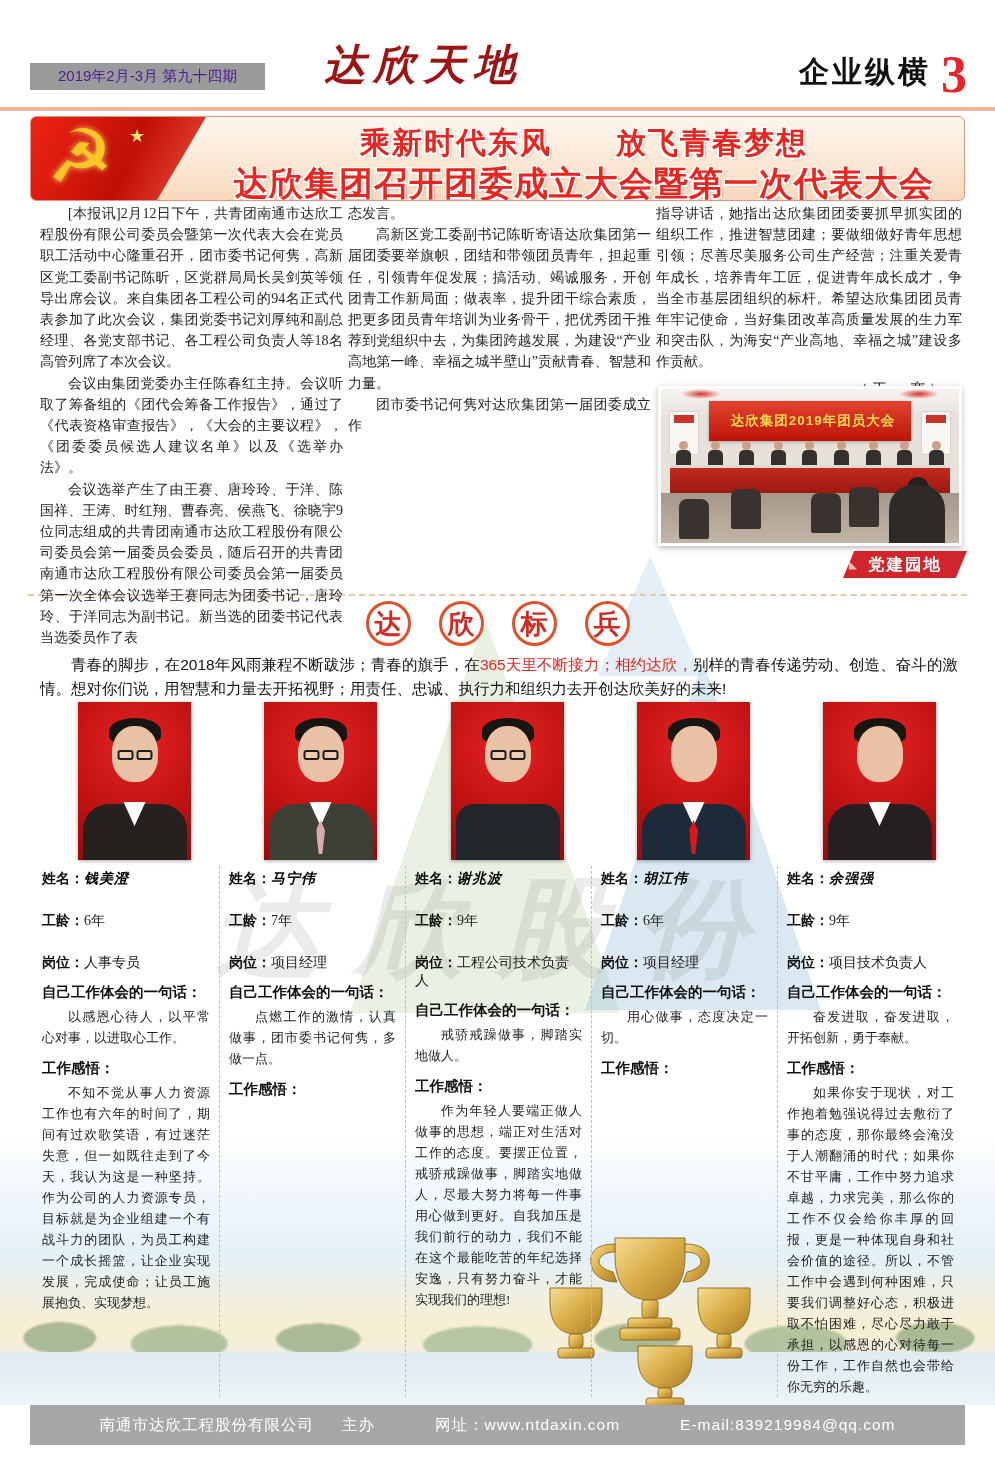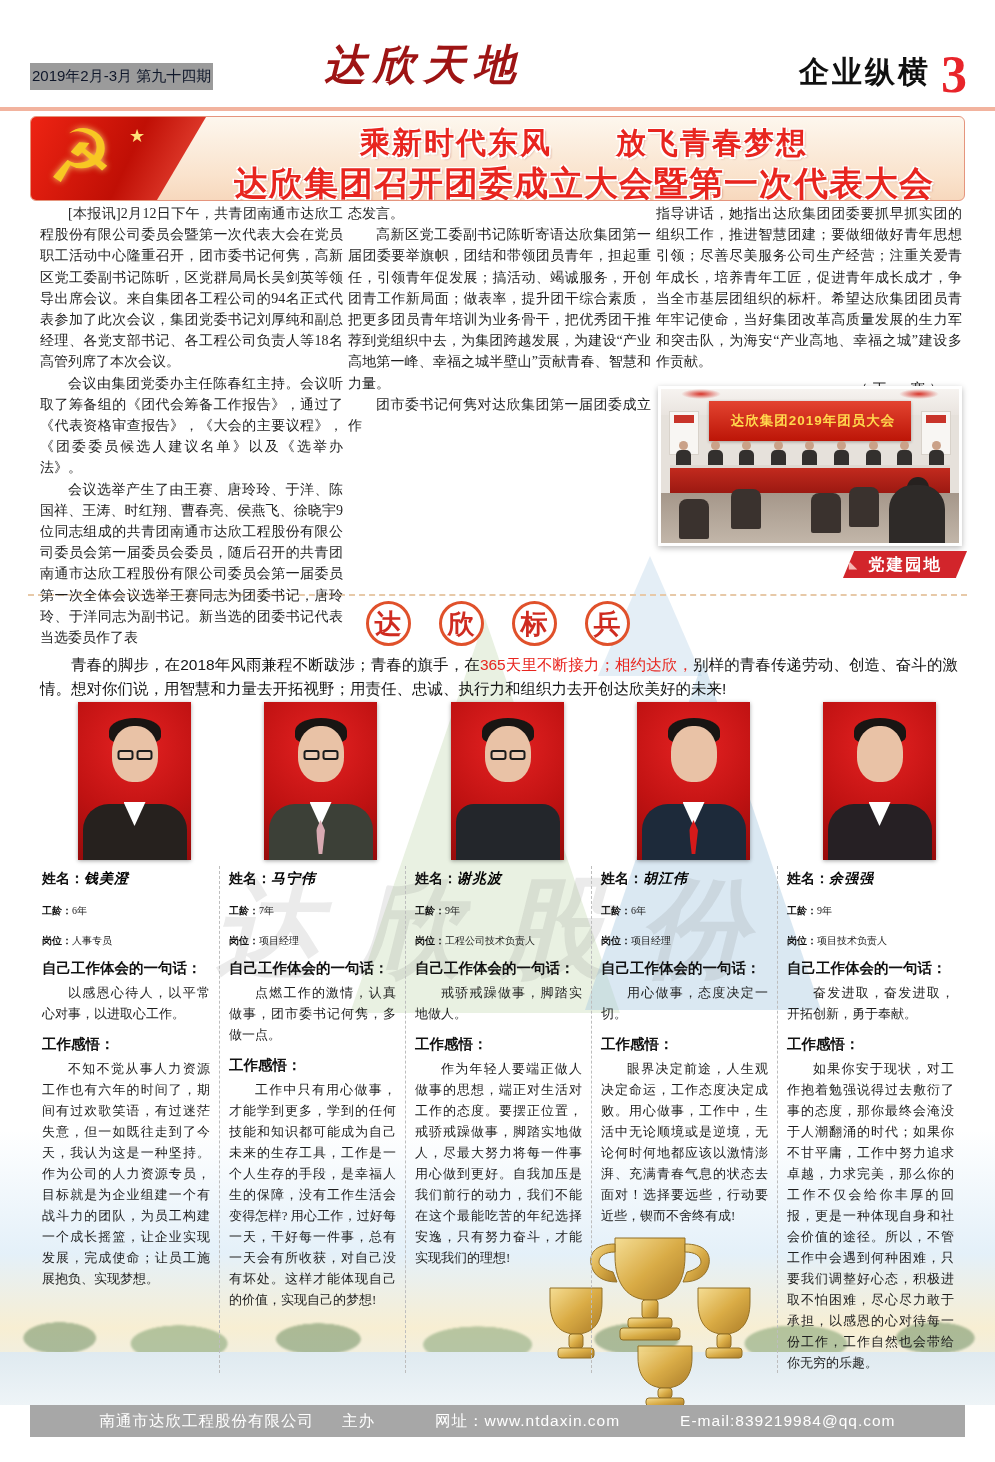--- a/index.html
+++ b/index.html
@@ -25,22 +25,22 @@
       radial-gradient(80px 30px at 18% 70%,#7fa070 60%,transparent 61%),
       radial-gradient(70px 26px at 32% 62%,#6f8f63 60%,transparent 61%),
       radial-gradient(90px 30px at 48% 72%,#85a476 60%,transparent 61%),
       radial-gradient(70px 26px at 64% 62%,#6f8f63 60%,transparent 61%),
       radial-gradient(85px 30px at 80% 70%,#7fa070 60%,transparent 61%),
       radial-gradient(65px 26px at 94% 60%,#6f8f63 60%,transparent 61%);}
   .water{position:absolute;left:0;top:222px;width:995px;height:53px;background:linear-gradient(#dfeaf0,#eef4f7);}
   .trophies{position:absolute;left:520px;top:88px;opacity:.95;}
 
   
-  .issue-box{position:absolute;left:30px;top:63px;background:#9b9b9b;color:#0f172a;
-             font-size:15px;padding:4px 2px;z-index:2;font-family:"Liberation Sans",sans-serif;}
+  .issue-box{position:absolute;left:30px;top:63px;background:#9b9b9b;color:#4c1d95;
+             font-size:15px;padding:4px 28px;z-index:2;font-family:"Liberation Sans",sans-serif;}
   .paper-title{position:absolute;left:0;top:44px;width:847px;text-align:center;font-size:42px;line-height:1;
                color:#9e1414;font-weight:bold;font-style:italic;letter-spacing:8px;z-index:2;}
   .section-block{position:absolute;right:28px;top:52px;display:flex;align-items:flex-start;gap:10px;z-index:2;}
   .section-name{font-size:30px;font-weight:bold;color:#101010;letter-spacing:3px;line-height:1.3;}
   .pagenum{font-size:52px;color:#e8242a;font-weight:bold;line-height:.9;}
   .rule{position:absolute;left:0;top:107px;width:995px;height:4px;background:#f2b39e;z-index:1;}
 
   
   .banner{position:absolute;left:30px;top:116px;width:935px;height:85px;border:1px solid #e5957d;border-radius:6px;
           background:linear-gradient(180deg,#fdf7ee 0%,#fae3cd 70%,#f7d8bd 100%);overflow:hidden;z-index:2;}
@@ -125,27 +125,27 @@
   .po4 .suit{background:#1d2a3a;} .po4 .tie{background:#d61a1a;}
   .po5 .suit{background:#262024;}
 
   
   .profiles{position:absolute;top:866px;left:33px;width:930px;display:flex;align-items:stretch;z-index:2;}
   .pcol{width:186px;padding:0 9px;}
   .pcol + .pcol{border-left:1px dashed #bdbdbd;}
   .name-row{font-size:14px;margin-top:4px;}
   .name-row b{font-family:"Liberation Sans",sans-serif;font-weight:bold;color:#111;}
   .pname{font-size:14px;font-weight:bold;font-style:italic;letter-spacing:1px;color:#000;}
-  .fld{font-size:10px;margin-top:16px;color:#222;}
+  .fld{font-size:14px;margin-top:24px;color:#222;}
   .fld b{font-family:"Liberation Sans",sans-serif;color:#111;}
   .plabel{font-family:"Liberation Sans",sans-serif;font-weight:bold;font-size:14.5px;margin-top:11px;color:#111;}
   .ptext{font-size:13px;line-height:21px;text-align:justify;text-indent:2em;margin-top:4px;color:#1d1d1d;}
 
   
-  .footer{position:absolute;left:30px;top:1405px;width:935px;height:32px;background:#a7a7a7;color:#fff;
+  .footer{position:absolute;left:30px;top:1405px;width:935px;height:40px;background:#a7a7a7;color:#fff;
           display:flex;align-items:center;justify-content:center;gap:0;z-index:3;
           font-size:15.5px;font-family:"Liberation Sans",sans-serif;letter-spacing:1px;}
   .footer span{white-space:nowrap;}
   .fs1{margin-right:28px;} .fs2{margin-right:60px;} .fs3{margin-right:60px;}
 </style>
 </head>
 <body>
 
 <div class="page">
 
@@ -313,41 +313,39 @@
       <div class="ptext">不知不觉从事人力资源工作也有六年的时间了，期间有过欢歌笑语，有过迷茫失意，但一如既往走到了今天，我认为这是一种坚持。作为公司的人力资源专员，目标就是为企业组建一个有战斗力的团队，为员工构建一个成长摇篮，让企业实现发展，完成使命；让员工施展抱负、实现梦想。</div>
     </div>
 
     <div class="pcol">
       <div class="name-row"><b>姓名：</b><span class="pname">马宁伟</span></div>
       <div class="fld"><b>工龄：</b><span>7年</span></div>
       <div class="fld"><b>岗位：</b><span>项目经理</span></div>
       <div class="plabel">自己工作体会的一句话：</div>
       <div class="ptext">点燃工作的激情，认真做事，团市委书记何隽，多做一点。</div>
       <div class="plabel">工作感悟：</div>
-      <div class="ptext">工作中只有用心做事，才能学到更多，学到的任何技能和知识都可能成为自己未来的生存工具，工作是一个人生存的手段，是幸福人生的保障，没有工作生活会变得怎样? 用心工作，过好每一天，干好每一件事，总有一天会有所收获，对自己没有坏处。这样才能体现自己的价值，实现自己的梦想!</div>
     </div>
 
     <div class="pcol">
       <div class="name-row"><b>姓名：</b><span class="pname">谢兆波</span></div>
       <div class="fld"><b>工龄：</b><span>9年</span></div>
       <div class="fld"><b>岗位：</b><span>工程公司技术负责人</span></div>
       <div class="plabel">自己工作体会的一句话：</div>
       <div class="ptext">戒骄戒躁做事，脚踏实地做人。</div>
       <div class="plabel">工作感悟：</div>
       <div class="ptext">作为年轻人要端正做人做事的思想，端正对生活对工作的态度。要摆正位置，戒骄戒躁做事，脚踏实地做人，尽最大努力将每一件事用心做到更好。自我加压是我们前行的动力，我们不能在这个最能吃苦的年纪选择安逸，只有努力奋斗，才能实现我们的理想!</div>
     </div>
 
     <div class="pcol">
       <div class="name-row"><b>姓名：</b><span class="pname">胡江伟</span></div>
       <div class="fld"><b>工龄：</b><span>6年</span></div>
       <div class="fld"><b>岗位：</b><span>项目经理</span></div>
       <div class="plabel">自己工作体会的一句话：</div>
       <div class="ptext">用心做事，态度决定一切。</div>
       <div class="plabel">工作感悟：</div>
-      <div class="ptext">眼界决定前途，人生观决定命运，工作态度决定成败。用心做事，工作中，生活中无论顺境或是逆境，无论何时何地都应该以激情澎湃、充满青春气息的状态去面对！选择要远些，行动要近些，锲而不舍终有成!</div>
     </div>
 
     <div class="pcol">
       <div class="name-row"><b>姓名：</b><span class="pname">余强强</span></div>
       <div class="fld"><b>工龄：</b><span>9年</span></div>
       <div class="fld"><b>岗位：</b><span>项目技术负责人</span></div>
       <div class="plabel">自己工作体会的一句话：</div>
       <div class="ptext">奋发进取，奋发进取，开拓创新，勇于奉献。</div>
       <div class="plabel">工作感悟：</div>
       <div class="ptext">如果你安于现状，对工作抱着勉强说得过去敷衍了事的态度，那你最终会淹没于人潮翻涌的时代；如果你不甘平庸，工作中努力追求卓越，力求完美，那么你的工作不仅会给你丰厚的回报，更是一种体现自身和社会价值的途径。所以，不管工作中会遇到何种困难，只要我们调整好心态，积极进取不怕困难，尽心尽力敢于承担，以感恩的心对待每一份工作，工作自然也会带给你无穷的乐趣。</div>

